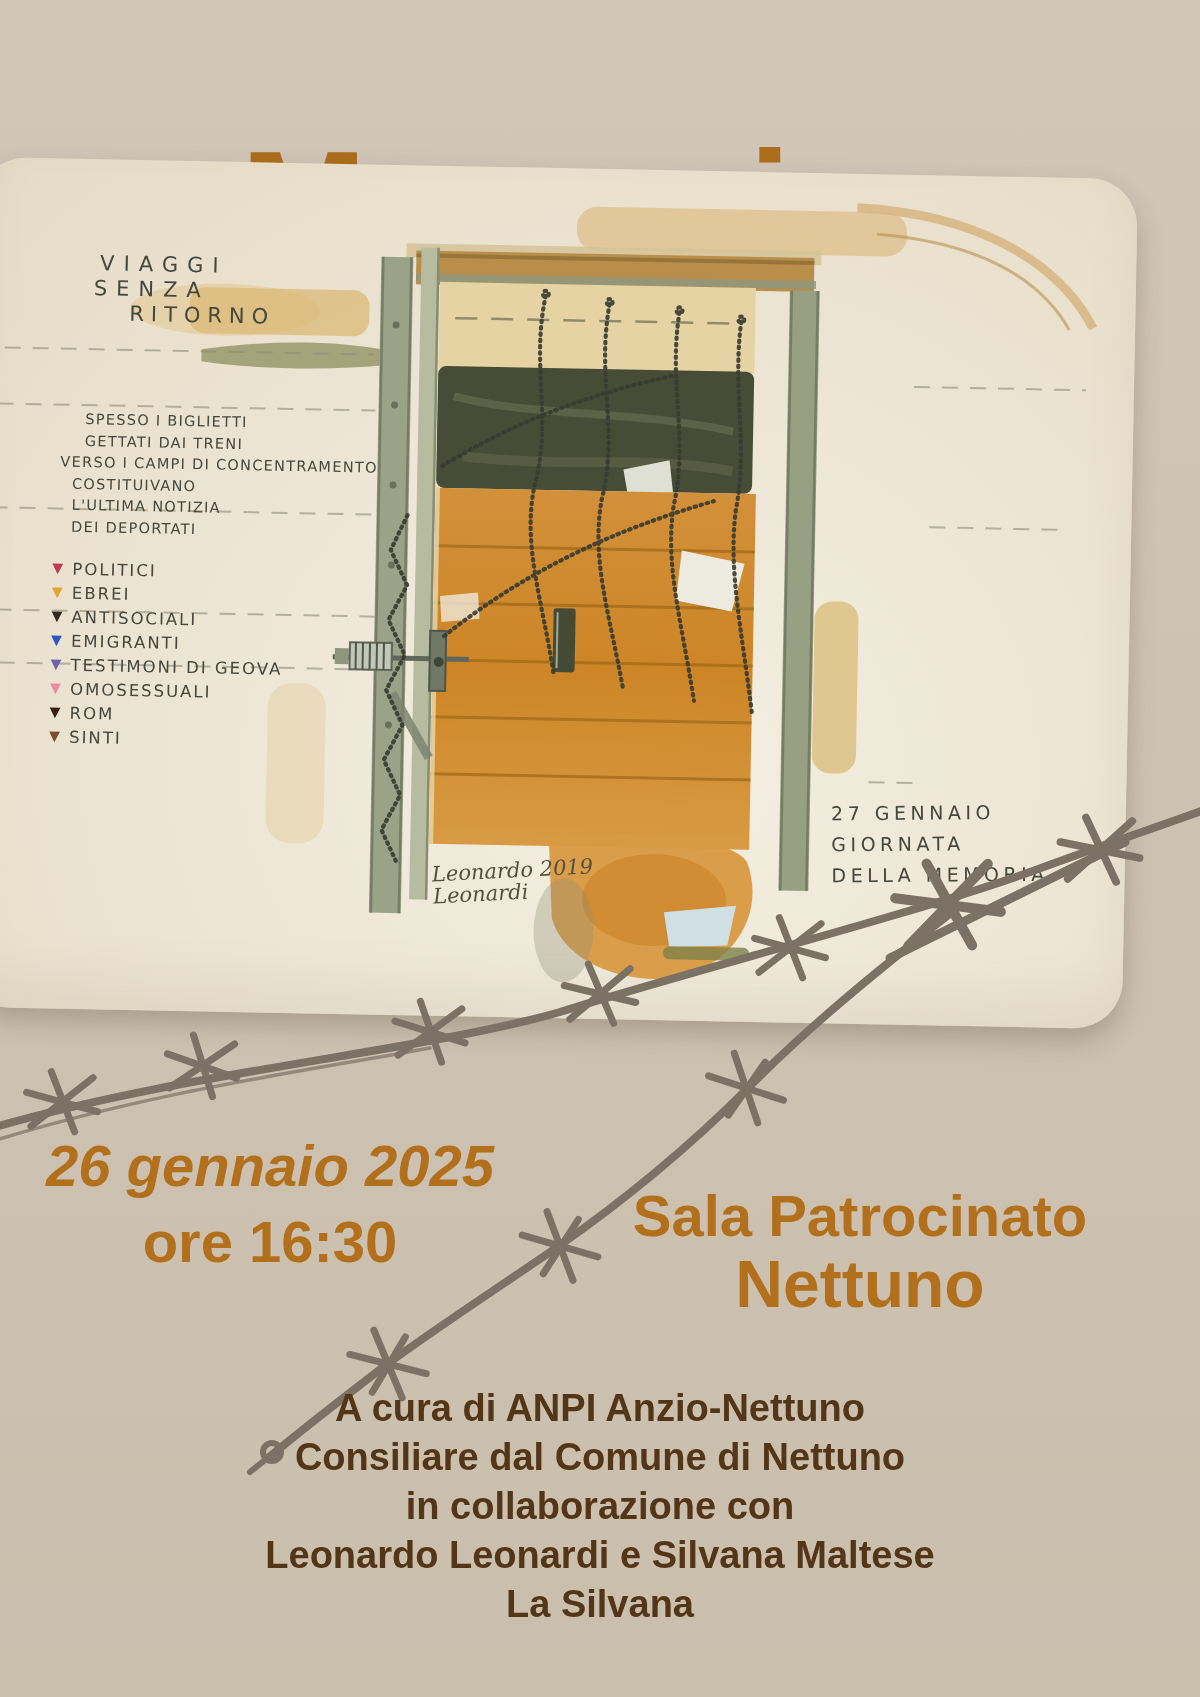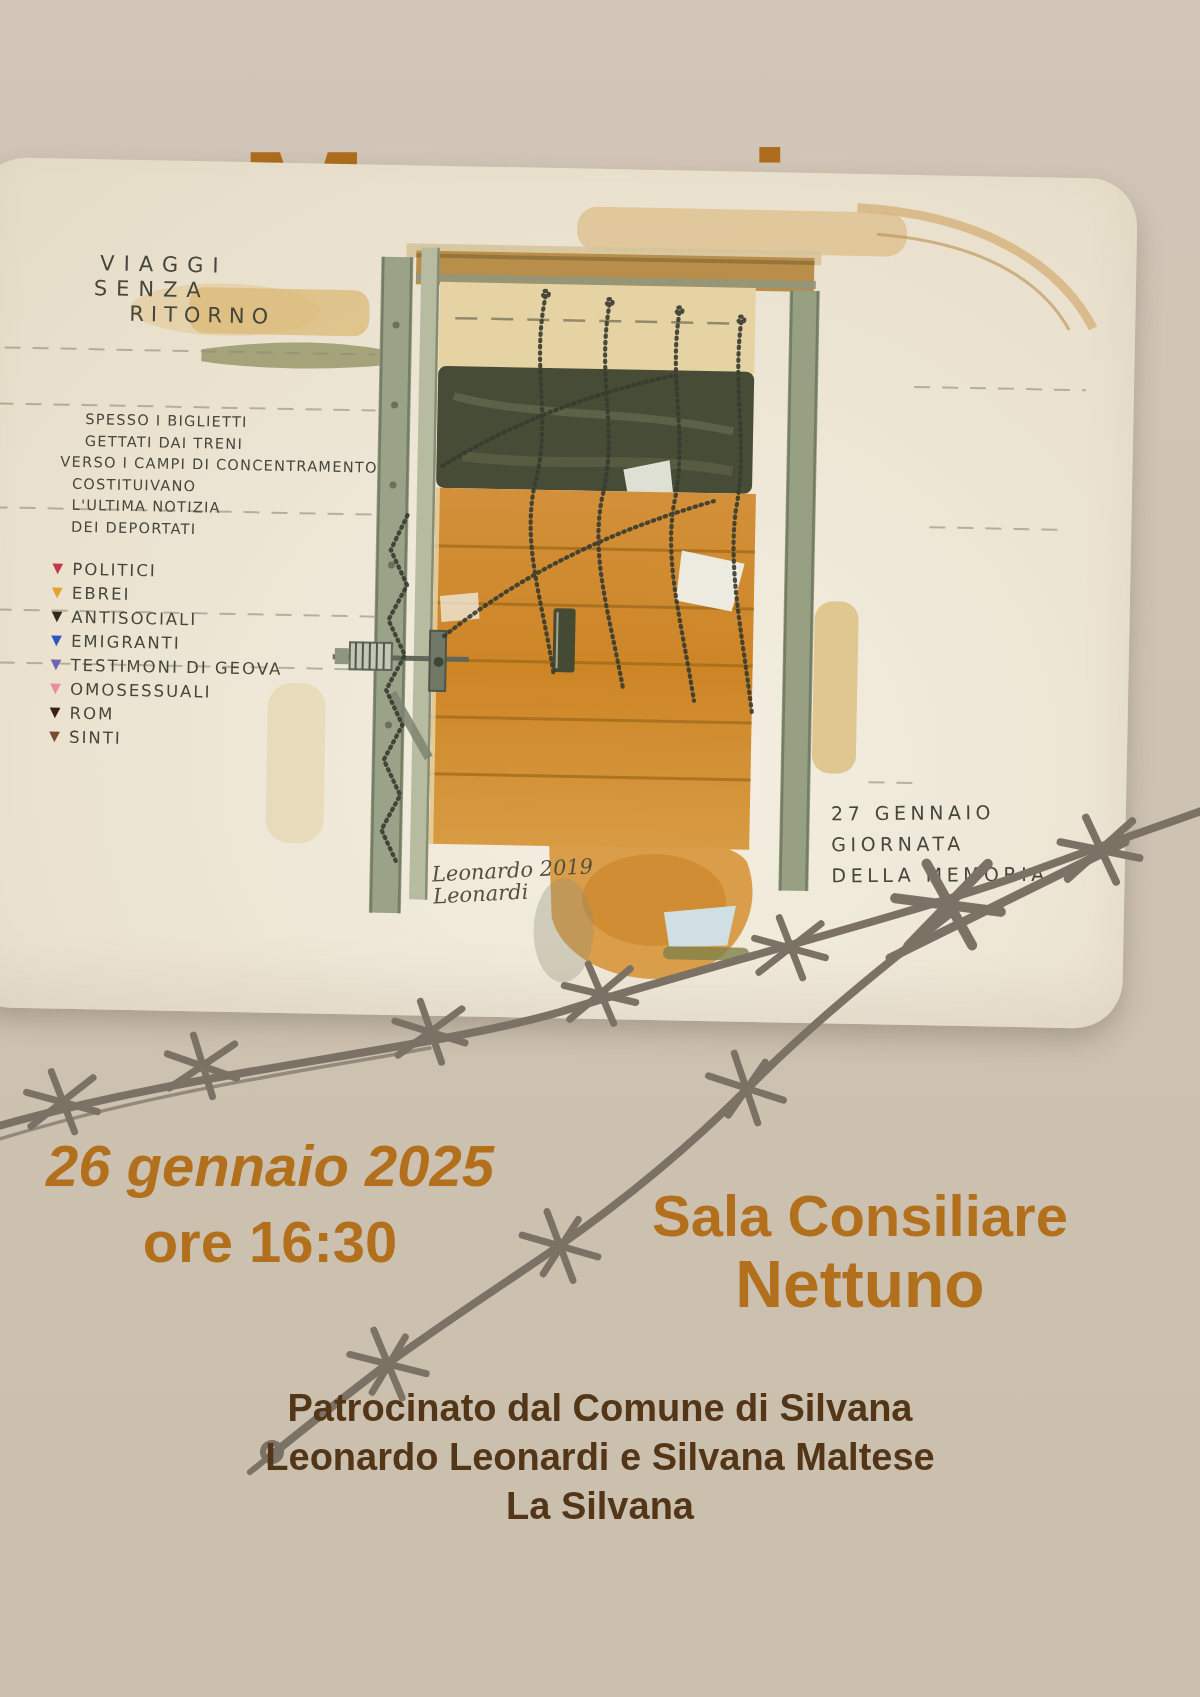--- a/index.html
+++ b/index.html
@@ -263,22 +263,24 @@
     <use href="#barb" transform="translate(948,905) rotate(-22) scale(1.45)"></use>
     <use href="#barb" transform="translate(1100,850) rotate(-18) scale(1.1)"></use>
     <use href="#barb" transform="translate(746,1088) rotate(42)"></use>
     <use href="#barb" transform="translate(560,1246) rotate(40)"></use>
     <use href="#barb" transform="translate(388,1364) rotate(38)"></use>
   </svg>
 
   <div class="orange date-line">26 gennaio 2025</div>
   <div class="orange time-line">ore 16:30</div>
 
-  <div class="orange venue-line1">Sala Consiliare</div>
+  <div class="orange venue-line1">Sala Patrocinato</div>
   <div class="orange venue-line2">Nettuno</div>
 
   <div class="credits">
-    <div>Patrocinato dal Comune di Silvana</div>
+    <div>A cura di ANPI Anzio-Nettuno</div>
+    <div>Consiliare dal Comune di Nettuno</div>
+    <div>in collaborazione con</div>
     <div>Leonardo Leonardi e Silvana Maltese</div>
     <div>La Silvana</div>
   </div>
 
 </div>
 
 </body></html>

